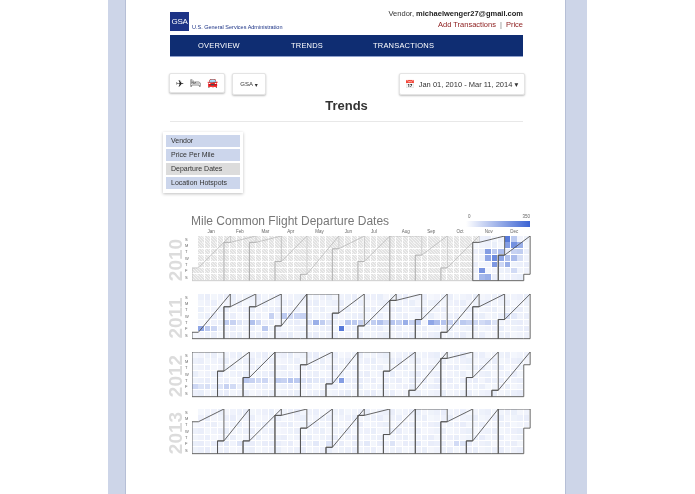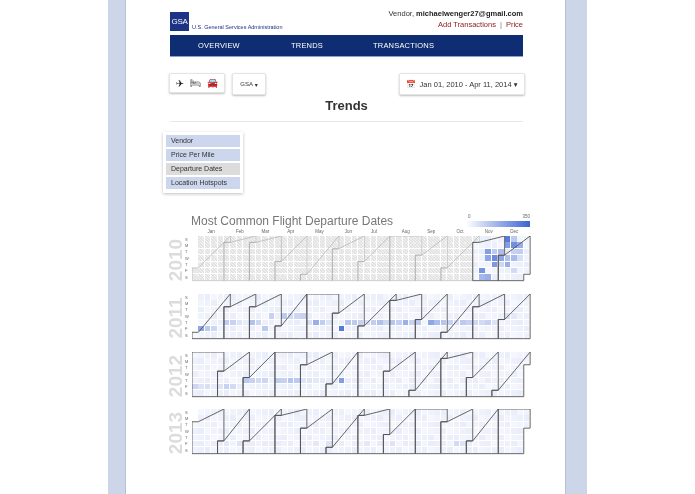--- a/index.html
+++ b/index.html
@@ -83,34 +83,34 @@
 <div class="btn icon-group">
   <span>✈</span>
   <span style="font-size:9px">🛏</span>
   <span style="font-size:9px">🚘</span>
 </div>
 <div class="btn gsa-btn">
   <span>GSA</span>&nbsp;<span>▾</span>
 </div>
 <div class="btn date-btn">
   <span class="cal">📅</span>
-  <span>Jan 01, 2010 - Apr 11, 2014</span>&nbsp;<span>▾</span>
+  <span>Jan 01, 2010 - Mar 11, 2014</span>&nbsp;<span>▾</span>
 </div>
 
 <div class="title">Trends</div>
 <div class="hr"></div>
 
 <div class="side-menu">
   <div class="side-item">Vendor</div>
   <div class="side-item">Price Per Mile</div>
   <div class="side-item active">Departure Dates</div>
   <div class="side-item" style="margin-bottom:0">Location Hotspots</div>
 </div>
 
-<div class="chart-title">Most Common Flight Departure Dates</div>
+<div class="chart-title">Mile Common Flight Departure Dates</div>
 <div class="legend">
   <span class="lbl" style="left:2px">0</span>
   <span class="lbl" style="right:0">350</span>
   <div class="bar"></div>
 </div>
 
 <div class="months" id="months">
     <span style="left: 19.14px;">Jan</span>
     <span style="left: 47.85px;">Feb</span>
     <span style="left: 73.37px;">Mar</span>

